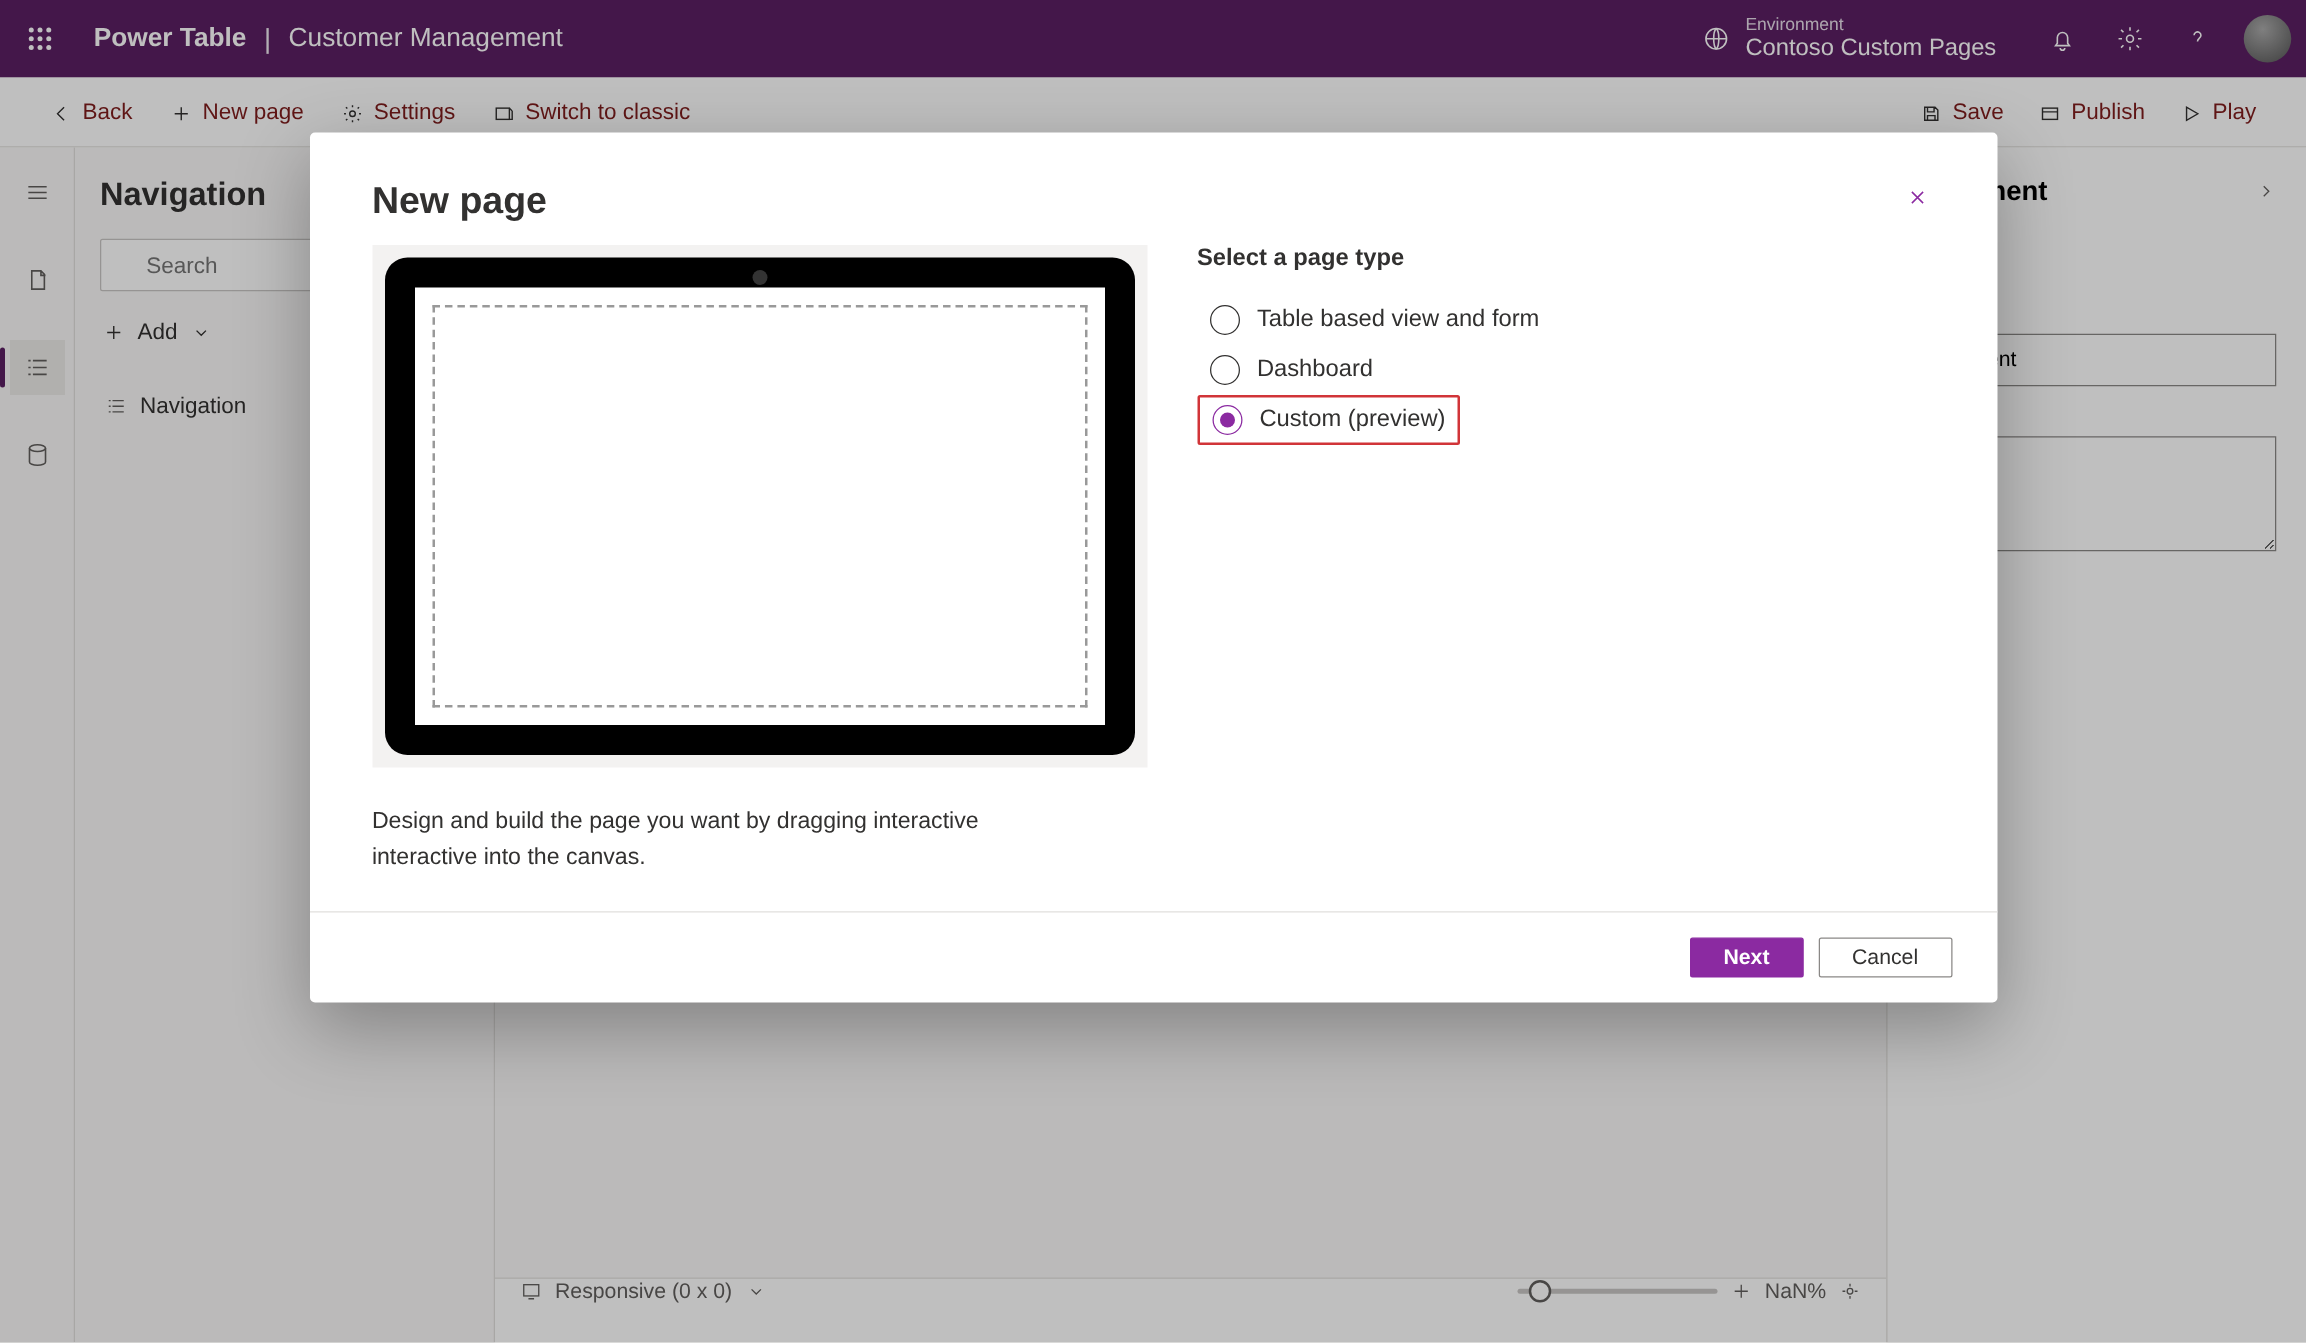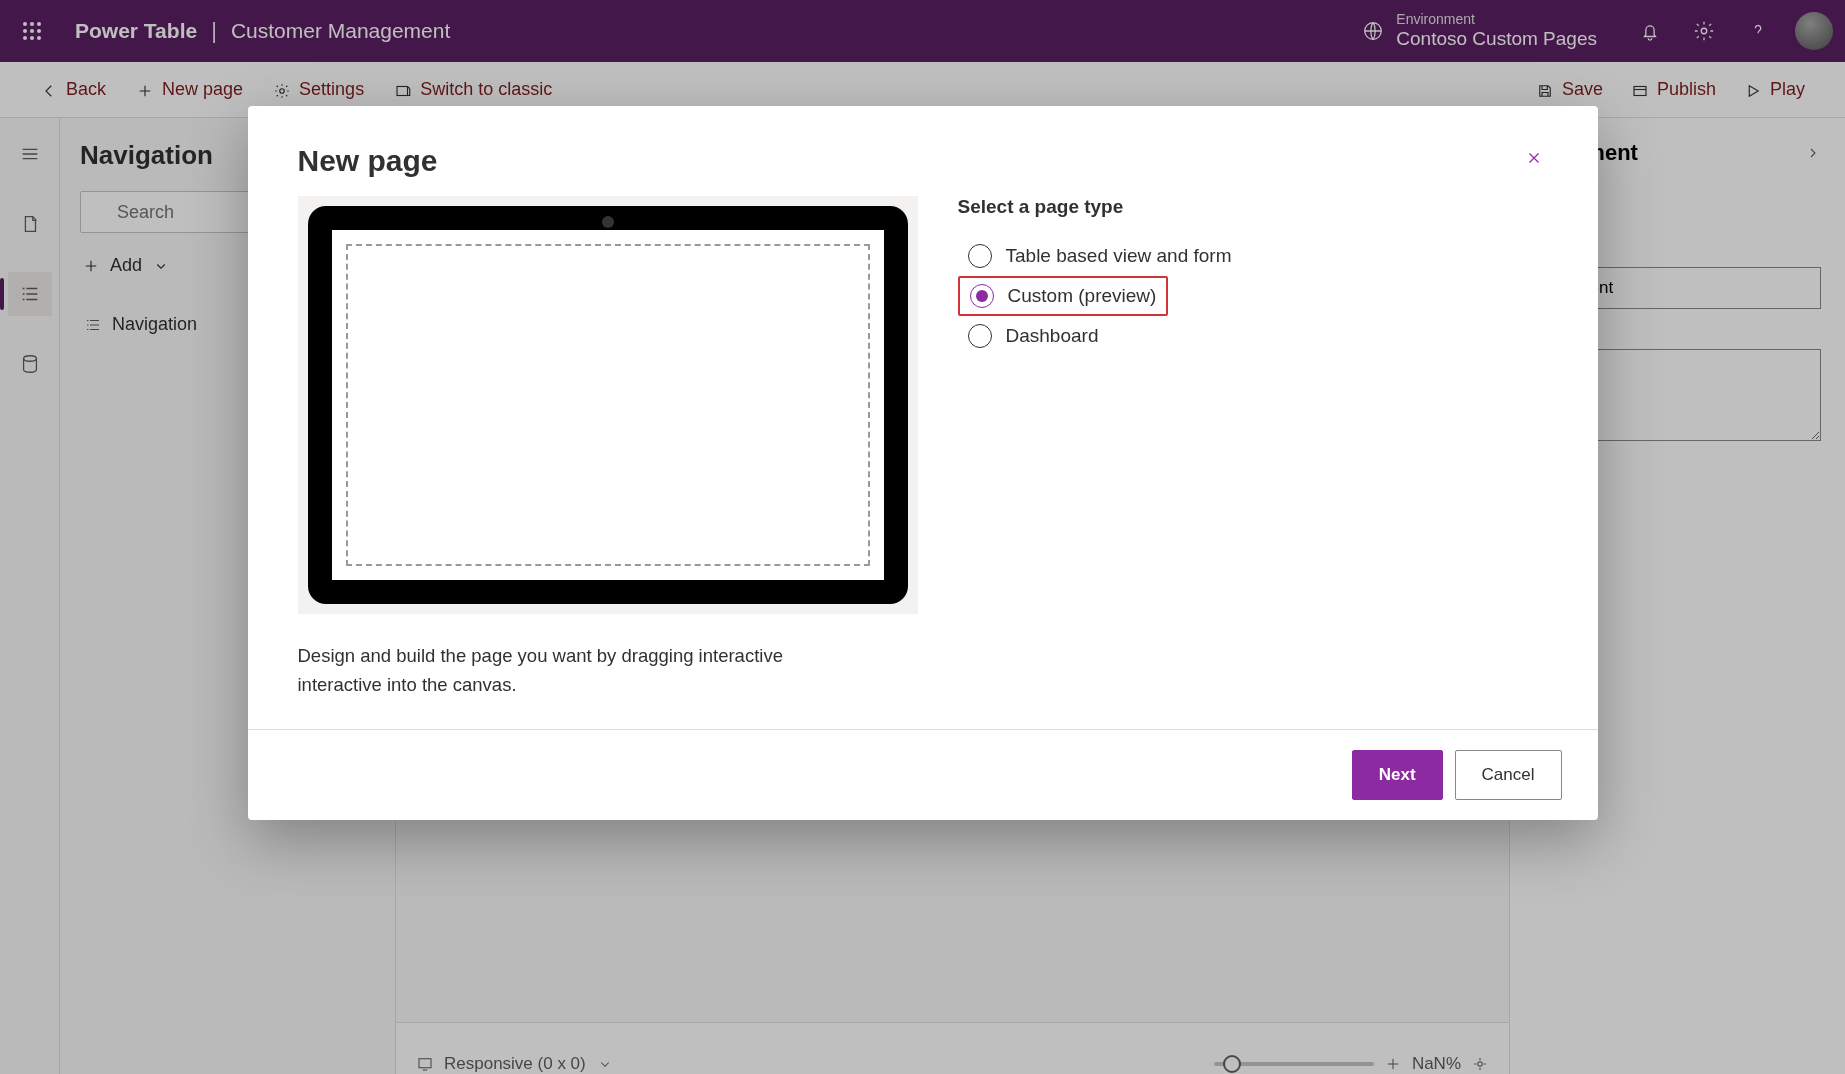--- a/index.html
+++ b/index.html
@@ -42,21 +42,21 @@
 .search-box input { border: none; outline: none; font-size: 18px; flex: 1; color: #605e5c; }
 .add-row { display: flex; align-items: center; gap: 10px; margin-top: 16px; font-size: 18px; color: #323130; cursor: pointer; padding: 6px 2px; }
 .add-row svg { width: 18px; height: 18px; stroke: #323130; fill: none; stroke-width: 1.5; }
 .tree { margin-top: 24px; }
 .tree-item { display: flex; align-items: center; gap: 10px; font-size: 18px; color: #323130; padding: 8px 4px; cursor: pointer; }
 .tree-item svg { width: 18px; height: 18px; stroke: #605e5c; fill: none; stroke-width: 1.5; }
 .tree-item.sub { padding-left: 14px; }
 
 .canvas-area { flex: 1; background: #faf9f8; display: flex; flex-direction: column; }
 .canvas-body { flex: 1; background: #faf9f8; }
-.canvas-footer { height: 52px; border-top: 1px solid #e1dfdd; background: #fff; display: flex; align-items: flex-end; padding: 0 20px; gap: 14px; font-size: 17px; color: #605e5c; }
+.canvas-footer { height: 52px; border-top: 1px solid #e1dfdd; background: #fff; display: flex; align-items: flex-start; padding: 0 20px; gap: 14px; font-size: 17px; color: #605e5c; }
 .canvas-footer .left { display: flex; align-items: center; gap: 10px; }
 .canvas-footer svg { width: 18px; height: 18px; stroke: #605e5c; fill: none; stroke-width: 1.4; }
 .canvas-footer .right { margin-left: auto; display: flex; align-items: center; gap: 10px; }
 .slider { width: 160px; height: 4px; background: #c8c6c4; position: relative; border-radius: 2px; }
 .slider .thumb { position: absolute; left: 18px; top: 50%; width: 18px; height: 18px; background: #fff; border: 2px solid #605e5c; border-radius: 50%; transform: translate(-50%, -50%); }
 
 .right-panel { width: 336px; border-left: 1px solid #e1dfdd; background: #fff; padding: 22px 24px; }
 .right-panel .rp-head { display:flex; align-items:center; justify-content:space-between; }
 .right-panel .rp-head h3 { font-size: 22px; font-weight: 600; }
 .rp-head svg { width: 16px; height: 16px; stroke: #605e5c; fill: none; stroke-width: 1.6; }
@@ -82,21 +82,21 @@
 .canvas-dashed { width: 100%; height: 100%; border: 2px dashed #999; }
 .preview-desc { margin-top: 28px; font-size: 18.5px; color: #323130; line-height: 1.55; max-width: 560px; }
 .options-col { flex: 1; }
 .options-title { font-size: 19px; font-weight: 600; color: #323130; margin-bottom: 18px; }
 .radio-item { display: flex; align-items: center; gap: 14px; padding: 8px 10px; font-size: 19px; color: #323130; cursor: pointer; }
 .radio-circle { width: 24px; height: 24px; border: 1.5px solid #323130; border-radius: 50%; display:flex; align-items:center; justify-content:center; flex-shrink:0; }
 .radio-circle.checked { border-color: #8b2aa1; }
 .radio-circle.checked::after { content:""; width: 12px; height: 12px; background: #8b2aa1; border-radius: 50%; }
 .radio-item.highlighted { border: 2px solid #d13438; border-radius: 2px; padding: 6px 10px; width: fit-content; }
 .modal-footer { border-top: 1px solid #e1dfdd; padding: 20px 36px; display: flex; justify-content: flex-end; gap: 12px; }
-.btn { height: 50px; padding: 0 26px; font-size: 17px; border-radius: 2px; cursor: pointer; border: 1px solid #8a8886; background: #fff; color: #323130; }
+.btn { height: 32px; padding: 0 26px; font-size: 17px; border-radius: 2px; cursor: pointer; border: 1px solid #8a8886; background: #fff; color: #323130; }
 .btn.primary { background: #8b2aa1; border-color: #8b2aa1; color: #fff; font-weight: 600; }
 </style>
 </head>
 <body>
 
 <div class="header">
   <div class="waffle">
     <svg viewBox="0 0 20 20" fill="#fff">
         <circle cx="3" cy="3" r="2"></circle>
         <circle cx="10" cy="3" r="2"></circle>
@@ -316,28 +316,28 @@
           </div>
           <div class="preview-desc">Design and build the page you want by dragging interactive interactive into the canvas.</div>
         </div>
         <div class="options-col">
           <div class="options-title">Select a page type</div>
           <div id="radio-list">
               <div class="radio-item">
                 <div class="radio-circle"></div>
                 <span>Table based view and form</span>
               </div>
+              <div class="radio-item">
+                <div class="radio-circle"></div>
+                <span>Dashboard</span>
+              </div>
               <div class="radio-item highlighted">
                 <div class="radio-circle checked"></div>
                 <span>Custom (preview)</span>
               </div>
-              <div class="radio-item">
-                <div class="radio-circle"></div>
-                <span>Dashboard</span>
-              </div>
             </div>
         </div>
       </div>
     </div>
     <div class="modal-footer">
       <button class="btn primary">Next</button>
       <button class="btn">Cancel</button>
     </div>
   </div>
 </div>

